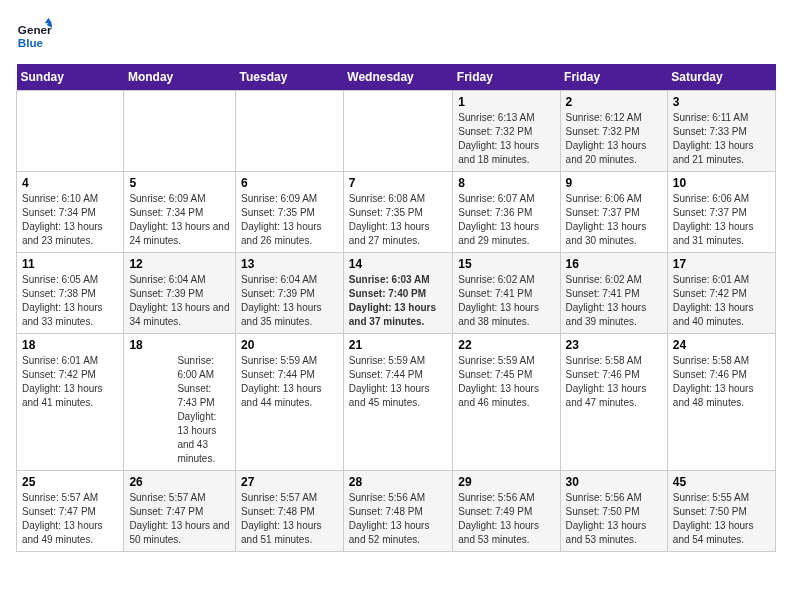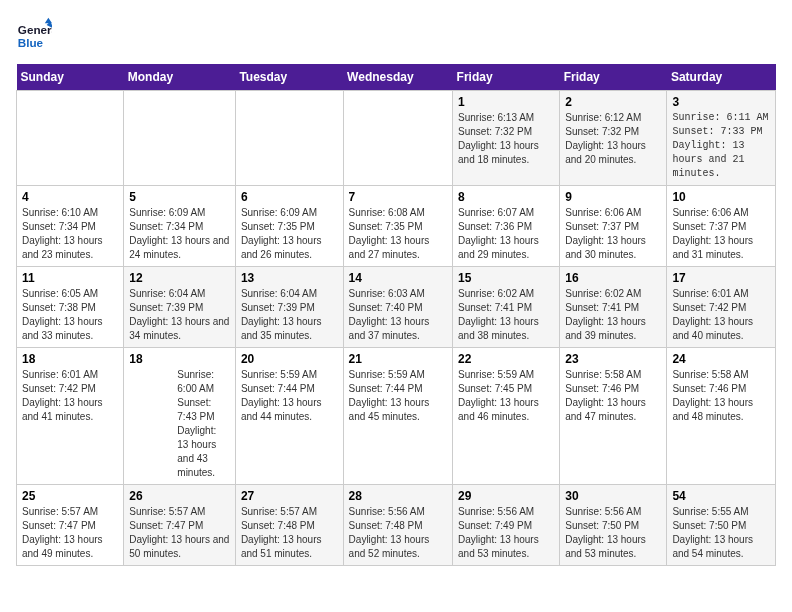--- a/index.html
+++ b/index.html
@@ -122,21 +122,21 @@
 Daylight: 13 hours and 18 minutes.</div>
         </td>
         <td>
           <span class="day-number">2</span>
           <div class="day-info" style="white-space: pre-line;">Sunrise: 6:12 AM
 Sunset: 7:32 PM
 Daylight: 13 hours and 20 minutes.</div>
         </td>
         <td>
           <span class="day-number">3</span>
-          <div class="day-info" style="white-space: pre-line; font-family: Liberation Mono, monospace;">Sunrise: 6:11 AM
+          <div class="day-info" style="white-space: pre-line;">Sunrise: 6:11 AM
 Sunset: 7:33 PM
 Daylight: 13 hours and 21 minutes.</div>
         </td>
       </tr>
       <tr>
         <td>
           <span class="day-number">4</span>
           <div class="day-info" style="white-space: pre-line;">Sunrise: 6:10 AM
 Sunset: 7:34 PM
 Daylight: 13 hours and 23 minutes.</div>
@@ -192,21 +192,21 @@
 Daylight: 13 hours and 34 minutes.</div>
         </td>
         <td>
           <span class="day-number">13</span>
           <div class="day-info" style="white-space: pre-line;">Sunrise: 6:04 AM
 Sunset: 7:39 PM
 Daylight: 13 hours and 35 minutes.</div>
         </td>
         <td>
           <span class="day-number">14</span>
-          <div class="day-info" style="white-space: pre-line;">Sunrise: 6:03 AM
+          <div class="day-info" style="white-space: pre-line; font-weight: bold;">Sunrise: 6:03 AM
 Sunset: 7:40 PM
 Daylight: 13 hours and 37 minutes.</div>
         </td>
         <td>
           <span class="day-number">15</span>
           <div class="day-info" style="white-space: pre-line;">Sunrise: 6:02 AM
 Sunset: 7:41 PM
 Daylight: 13 hours and 38 minutes.</div>
         </td>
         <td>
@@ -297,20 +297,20 @@
 Sunset: 7:49 PM
 Daylight: 13 hours and 53 minutes.</div>
         </td>
         <td>
           <span class="day-number">30</span>
           <div class="day-info" style="white-space: pre-line;">Sunrise: 5:56 AM
 Sunset: 7:50 PM
 Daylight: 13 hours and 53 minutes.</div>
         </td>
         <td>
-          <span class="day-number">54</span>
+          <span class="day-number">45</span>
           <div class="day-info" style="white-space: pre-line;">Sunrise: 5:55 AM
 Sunset: 7:50 PM
 Daylight: 13 hours and 54 minutes.</div>
         </td>
       </tr>
     </tbody>
 </table>
 
 </body></html>

